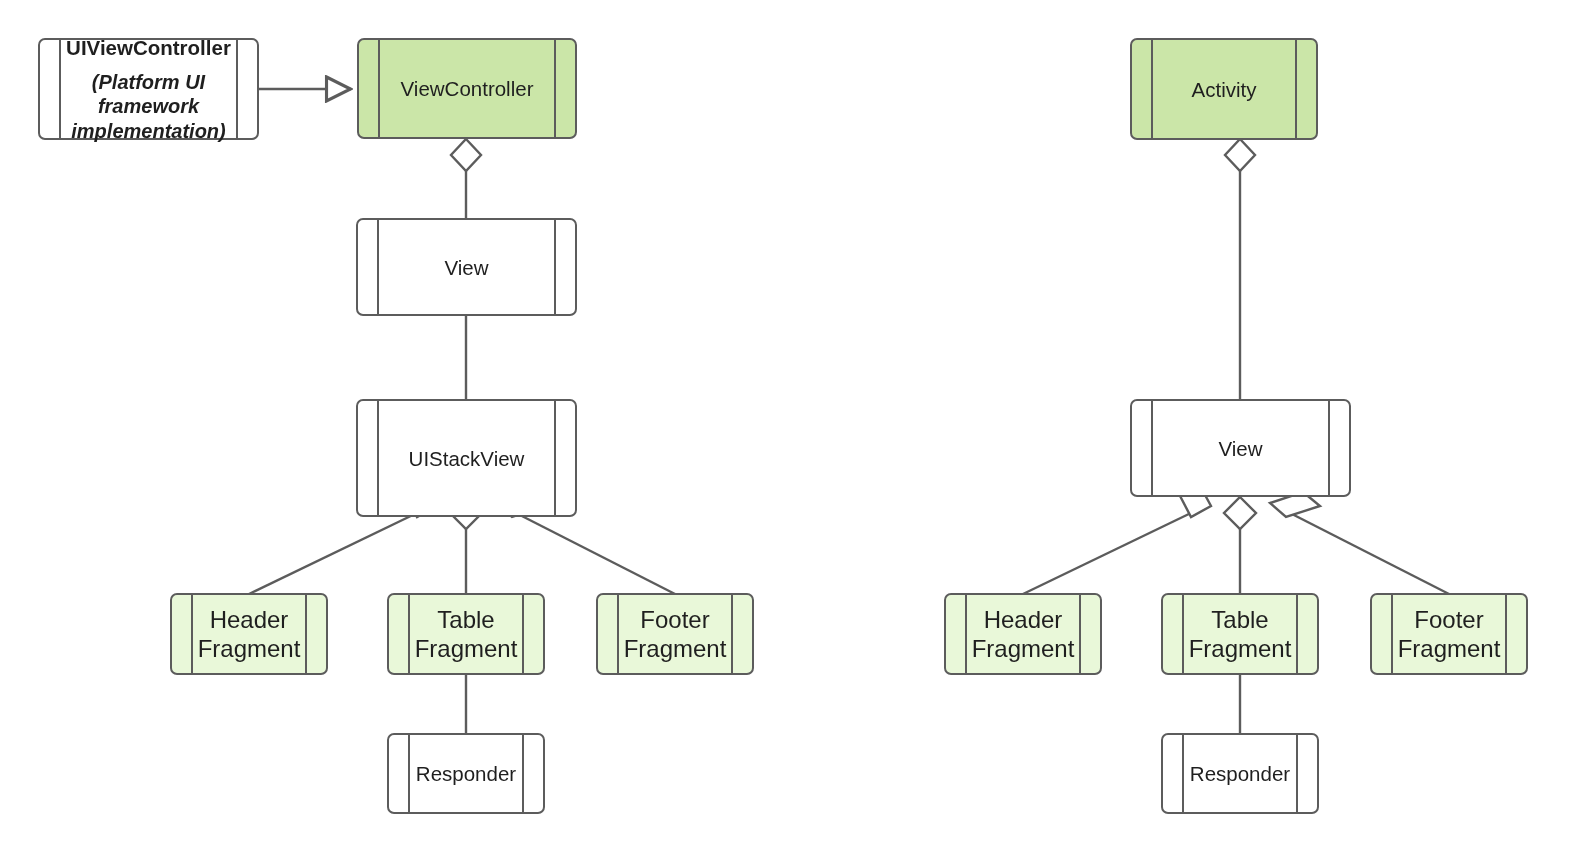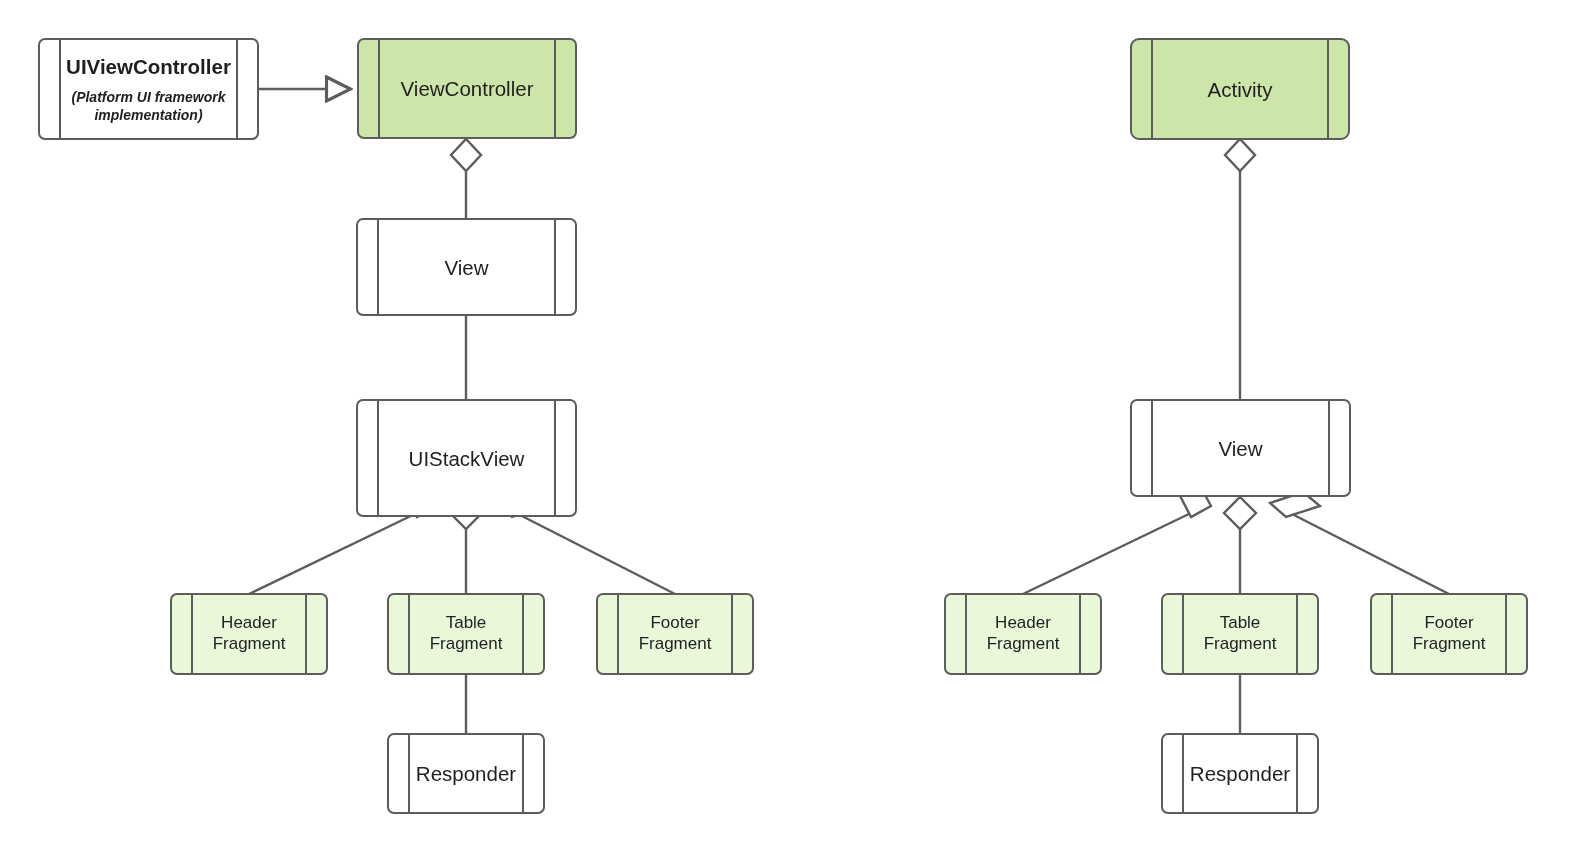--- a/index.html
+++ b/index.html
@@ -60,26 +60,26 @@
     line-height: 1.22;
     padding: 0 4px;
     white-space: pre-line;
   }
 
   .fill-green-dark { background: #cbe6a8; }
   .fill-green-light { background: #e9f8d9; }
   .fill-white { background: #ffffff; }
 
   .t20 { font-size: 20.5px; }
-  .t19 { font-size: 17px; }
+  .t19 { font-size: 24px; }
 
   .sub-note {
     display: block;
     font-style: italic;
-    font-size: 14px;
+    font-size: 20px;
     line-height: 1.22;
     margin-top: 10px;
     white-space: pre-line;
   }
 
   .title-overflow {
     white-space: nowrap;
   }
 </style>
 </head>
@@ -174,21 +174,21 @@
 
   <div class="node fill-green-light" style="left:596px; top:593px; width:158px; height:82px;">
     <span class="node-label t19">Footer
 Fragment</span>
   </div>
 
   <div class="node fill-white" style="left:387px; top:733px; width:158px; height:81px;">
     <span class="node-label t20">Responder</span>
   </div>
 
-  <div class="node fill-green-dark" style="left:1130px; top:38px; width:220px; height:102px;border-radius:9px;">
+  <div class="node fill-green-dark" style="left:1130px; top:38px; width:188px; height:102px;">
     <span class="node-label t20">Activity</span>
   </div>
 
   <div class="node fill-white" style="left:1130px; top:399px; width:221px; height:98px;">
     <span class="node-label t20">View</span>
   </div>
 
   <div class="node fill-green-light" style="left:944px; top:593px; width:158px; height:82px;">
     <span class="node-label t19">Header
 Fragment</span>

